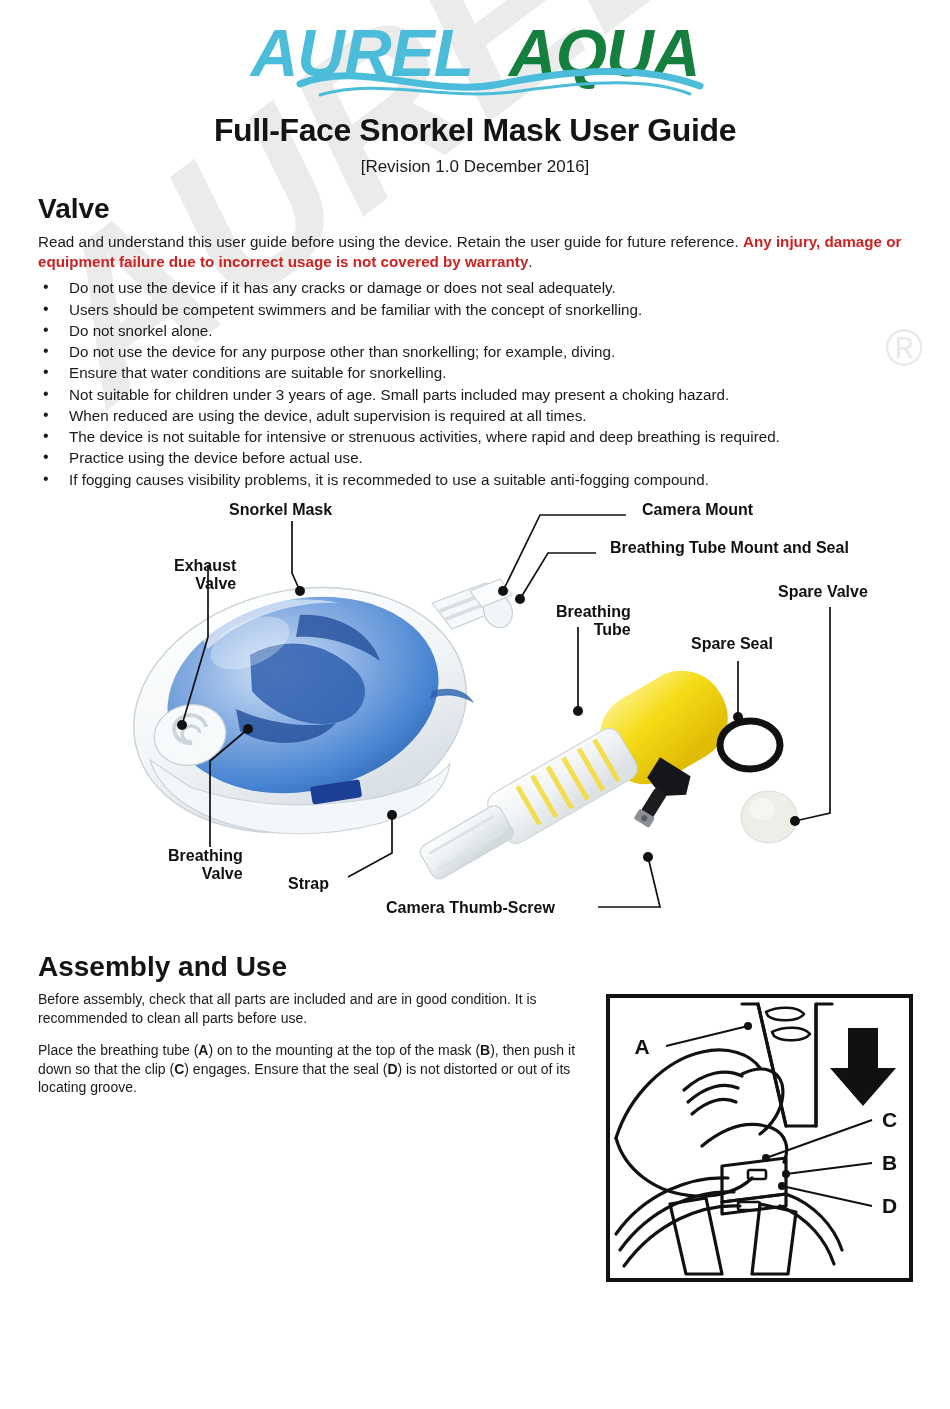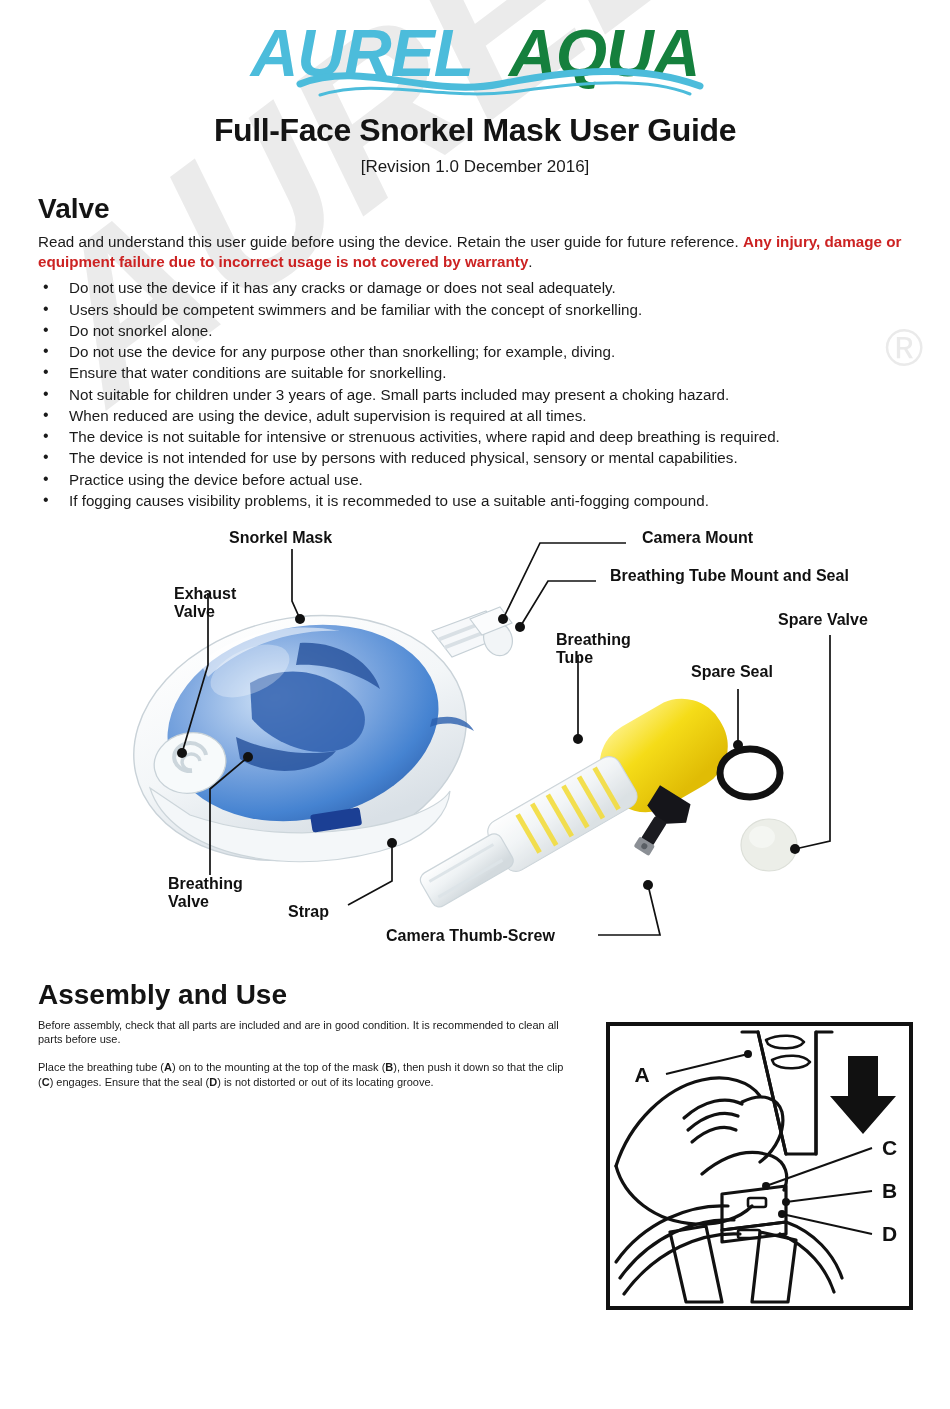--- a/index.html
+++ b/index.html
@@ -137,21 +137,22 @@
     left: 5px;
     top: -1px;
     font-size: 16px;
   }
 
   
   .diagram {
     position: relative;
     width: 950px;
     height: 440px;
-    margin-top: 12px;
+    margin-top: 6px;
+    text-align: right;
   }
   .diagram svg.art {
     position: absolute;
     left: 0; top: 0;
   }
   .callout {
     position: absolute;
     font-size: 16px;
     font-weight: bold;
     line-height: 1.12;
@@ -163,21 +164,21 @@
   .assembly {
     position: relative;
     margin-top: 2px;
     height: 300px;
   }
   .assembly-text {
     width: 540px;
     margin-left: 38px;
   }
   .assembly-text p {
-    font-size: 11px;
+    font-size: 14px;
     line-height: 1.34;
     margin: 0 0 13px 0;
   }
   .assembly-fig {
     position: absolute;
     left: 606px;
     top: 4px;
     width: 307px;
     height: 288px;
     border: 4px solid #111;
@@ -217,21 +218,20 @@
 
     <ul class="safety-list" id="safety-list">
         <li>Do not use the device if it has any cracks or damage or does not seal adequately.</li>
         <li>Users should be competent swimmers and be familiar with the concept of snorkelling.</li>
         <li>Do not snorkel alone.</li>
         <li>Do not use the device for any purpose other than snorkelling; for example, diving.</li>
         <li>Ensure that water conditions are suitable for snorkelling.</li>
         <li>Not suitable for children under 3 years of age. Small parts included may present a choking hazard.</li>
         <li>When reduced are using the device, adult supervision is required at all times.</li>
         <li>The device is not suitable for intensive or strenuous activities, where rapid and deep breathing is required.</li>
-        <li>The device is not intended for use by persons with reduced physical, sensory or mental capabilities.</li>
         <li>Practice using the device before actual use.</li>
         <li>If fogging causes visibility problems, it is recommeded to use a suitable anti-fogging compound.</li>
       </ul>
 
     <div class="diagram">
 
       <svg class="art" width="950" height="440" viewBox="0 0 950 440">
         <defs>
           <radialGradient id="visorGrad" cx="42%" cy="34%" r="76%">
             <stop offset="0%" stop-color="#cfe2f7"></stop>

